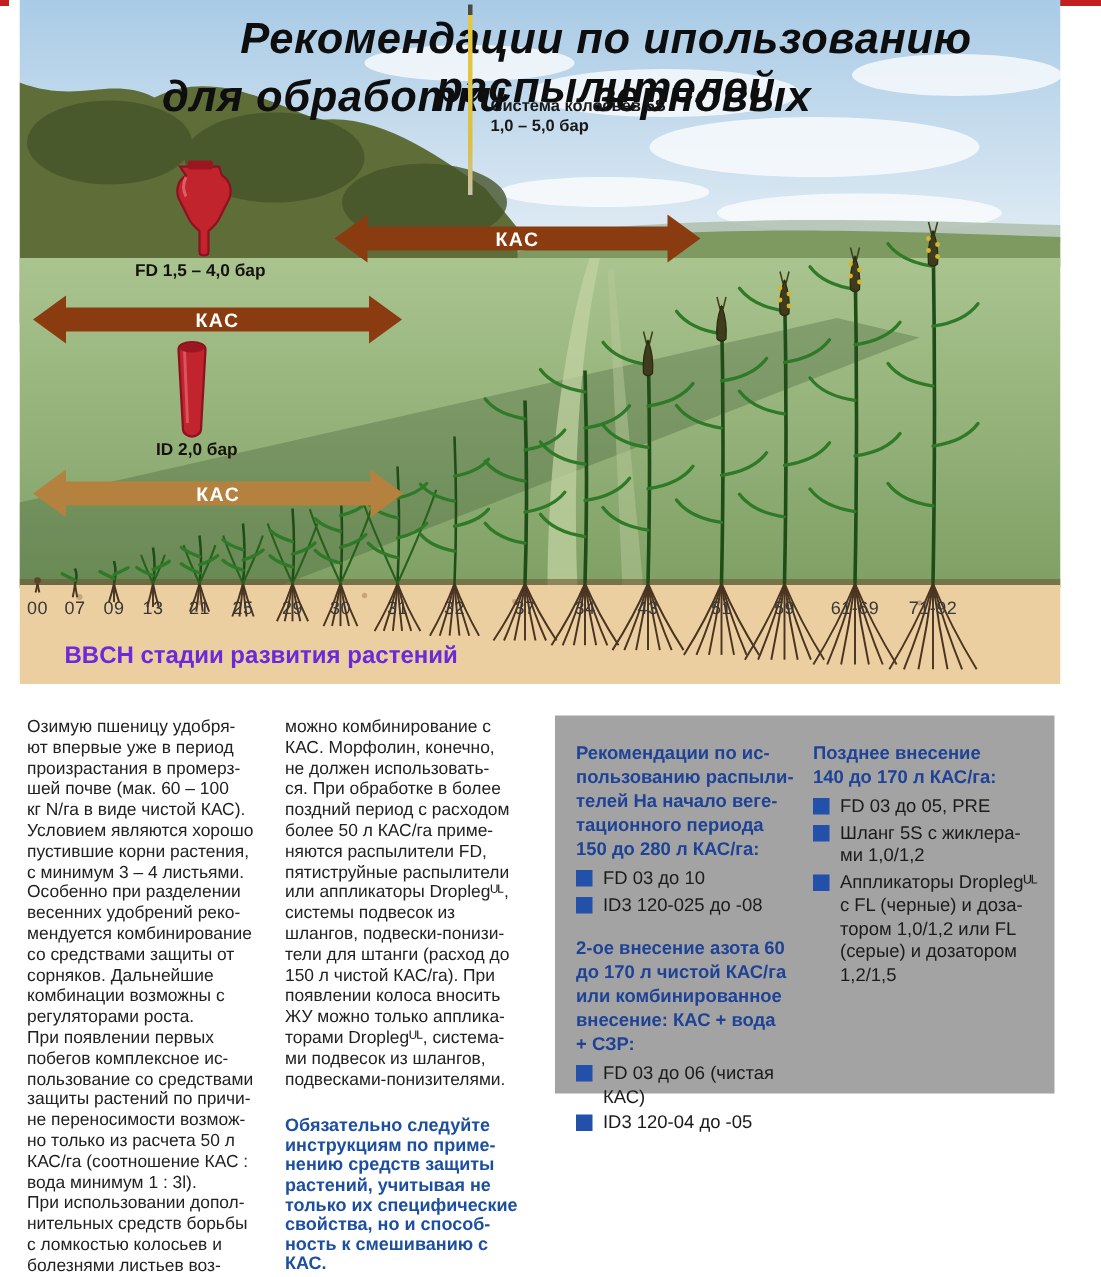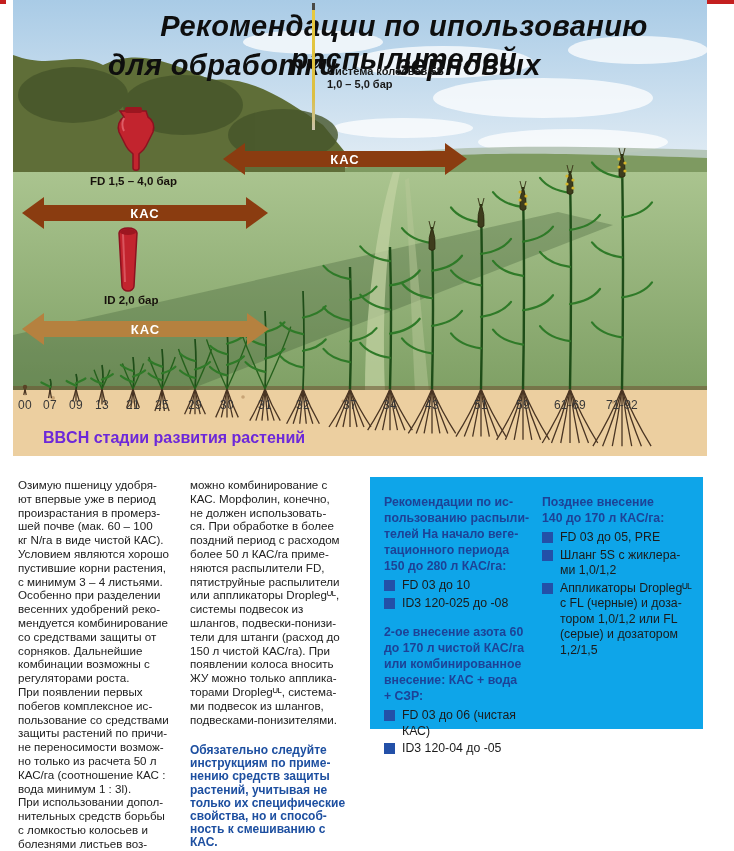--- a/index.html
+++ b/index.html
@@ -50,21 +50,21 @@
       font-size:12px;color:#383838;letter-spacing:.3px;}
   .bbch-caption{position:absolute;left:43px;top:429px;font-size:16px;font-weight:bold;color:#6d28d9;}
 
   .body-col{position:absolute;top:478px;font-size:11.6px;line-height:13.8px;color:#212121;
       white-space:pre-line;}
   #col1{left:18px;width:172px;}
   #col2{left:190px;width:170px;}
   #col2-note{position:absolute;left:190px;top:744px;width:172px;font-size:12px;line-height:13.2px;
       font-weight:bold;color:#1d4fa0;white-space:pre-line;}
 
-  #panel{position:absolute;left:370px;top:477px;width:333px;height:252px;background:#0ea5e9;}
+  #panel{position:absolute;left:370px;top:477px;width:333px;height:252px;background:#a3a3a3;}
   .p-col{position:absolute;top:17px;width:153px;font-size:12.3px;}
   #p-col3{left:14px;}
   #p-col4{left:172px;}
   .p-head{font-weight:bold;color:#1d4296;line-height:16px;white-space:pre-line;}
   .bullets{margin:4px 0 0 0;padding:0;list-style:none;}
   .bullets li{display:flex;gap:7px;margin-bottom:2px;line-height:15.5px;color:#1b1b1b;}
   .sq{width:11px;height:11px;background:#2350a8;flex:none;margin-top:2px;}
   .b-text{white-space:pre-line;}
   .group2{margin-top:13px;}
 </style>

